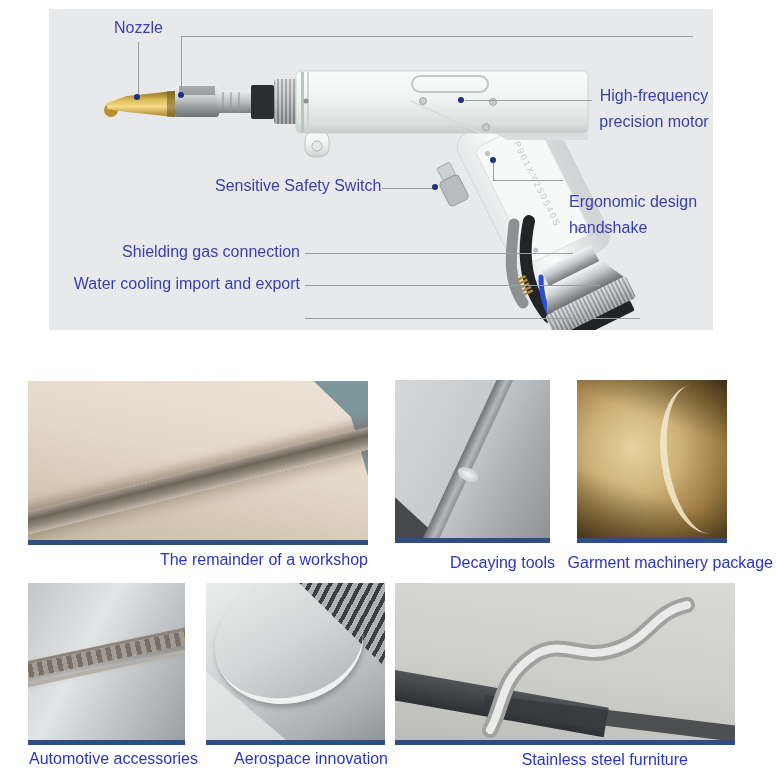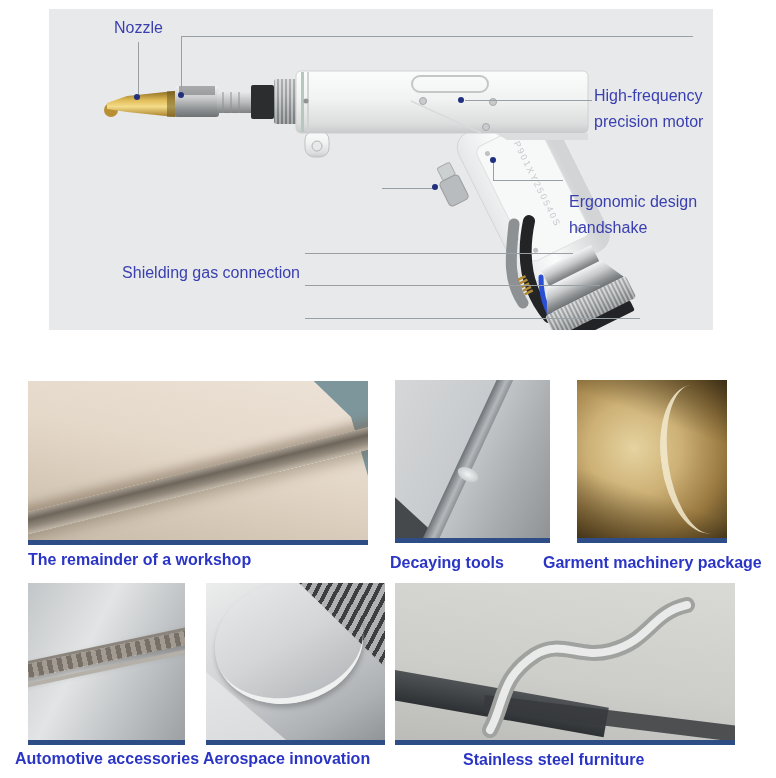--- a/index.html
+++ b/index.html
@@ -10,21 +10,21 @@
   .gun-svg{position:absolute;left:49px;top:9px;width:664px;height:321px;}
   .lbl{position:absolute;color:#3a3fb0;font-size:16px;line-height:18px;white-space:nowrap;}
   .lbl.wrap{white-space:normal;line-height:26px;}
   .lbl.r{text-align:right;}
   .lead-h{position:absolute;height:1px;background:#989fa5;}
   .lead-v{position:absolute;width:1px;background:#989fa5;}
   .dot{position:absolute;width:6px;height:6px;border-radius:50%;background:#20307e;}
   
   .tile{position:absolute;overflow:hidden;}
   .tile::after{content:"";position:absolute;left:0;right:0;bottom:0;height:5px;background:#2e4d86;}
-  .cap{position:absolute;color:#2b35c5;font-size:16px;text-align:left;white-space:nowrap;font-weight:bold;}
+  .cap{position:absolute;color:#2b35c5;font-size:16px;text-align:right;white-space:nowrap;}
   .dec{position:absolute;}
   
   .t1{background:linear-gradient(192deg,#ece2d6 0%,#e4d8c9 45%,#d6c9b8 72%,#c7baa9 100%);}
   .t1 .seam{left:-34px;top:86px;width:430px;height:22px;transform:rotate(-14deg);
     background:linear-gradient(180deg,#a99f92 0%,#6e655b 35%,#938a7d 70%,#c2b8aa 100%);
     box-shadow:0 -7px 10px rgba(120,100,80,.45),0 7px 12px rgba(110,95,75,.35);}
   .t1 .corner{left:0;top:0;width:100%;height:100%;
     clip-path:polygon(84% 0,100% 0,100% 58%,95% 22%);background:#7d969c;}
   
   .t2{background:linear-gradient(115deg,#d5d7d9 0%,#c7cacc 45%,#a9adb0 72%,#8e9295 100%);}
@@ -173,23 +173,25 @@
   <div class="dot" style="left:490px;top:157px;"></div>
 
   <div class="lead-h" style="left:382px;top:188px;width:52px;"></div>
   <div class="dot" style="left:432px;top:184px;"></div>
 
   <div class="lead-h" style="left:305px;top:253px;width:268px;"></div>
   <div class="lead-h" style="left:305px;top:285px;width:295px;"></div>
   <div class="lead-h" style="left:305px;top:318px;width:335px;"></div>
 
   <div class="lbl" style="left:114px;top:19px;">Nozzle</div>
-  <div class="lbl wrap" style="left:594px;top:83px;width:120px;">High-frequency precision motor</div>
+  <div class="lbl wrap" style="left:594px;top:83px;width:120px;text-align:center;">High-frequency precision motor</div>
   <div class="lbl wrap" style="left:569px;top:157px;width:140px;margin-top:32px;">Ergonomic design handshake</div>
-  <div class="lbl r" style="left:100px;top:243px;width:200px;margin-top:21px;">Shielding gas connection</div>
+  <div class="lbl" style="left:215px;top:177px;">Sensitive Safety Switch</div>
+  <div class="lbl r" style="left:100px;top:243px;width:200px;">Shielding gas connection</div>
+  <div class="lbl r" style="left:55px;top:275px;width:245px;">Water cooling import and export</div>
 
   <div class="tile t1" style="left:28px;top:381px;width:340px;height:164px;">
     <div class="dec corner"></div>
     <div class="dec seam"></div>
   </div>
   <div class="tile t2" style="left:395px;top:380px;width:155px;height:163px;">
     <div class="dec dark"></div>
     <div class="dec edge"></div>
     <div class="dec blob"></div>
   </div>

